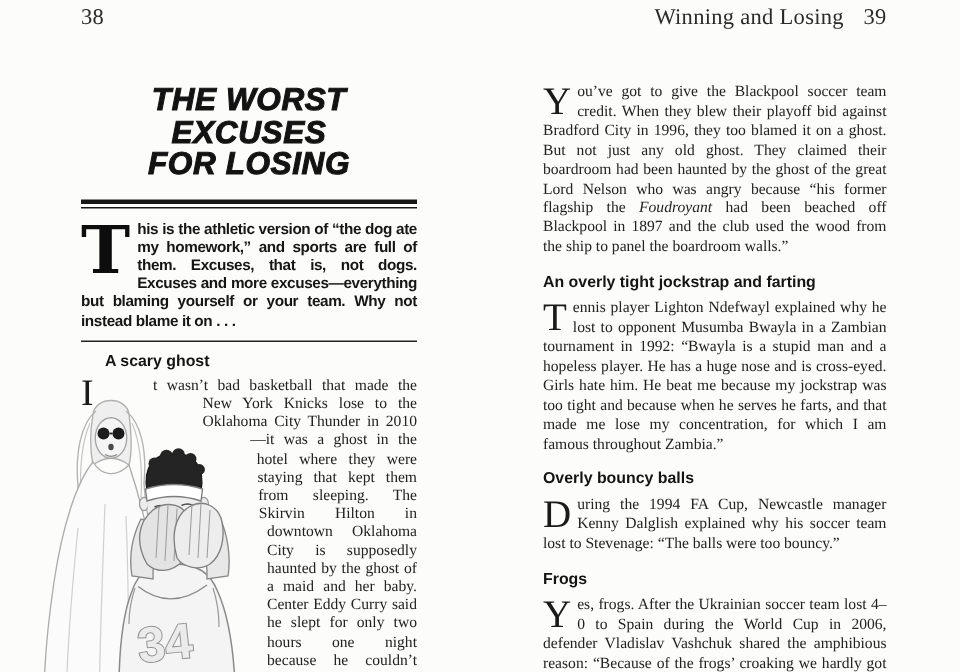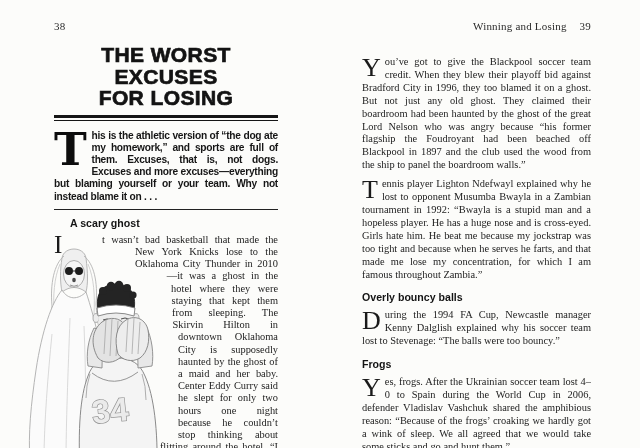--- a/index.html
+++ b/index.html
@@ -1,38 +1,38 @@
 <!DOCTYPE html>
 <html><head>
 <meta charset="utf-8">
 <style>
   html,body{margin:0;padding:0;}
   body{width:640px;height:448px;background:#fbfbf9;font-family:"Liberation Serif",serif;color:#1e1e1e;overflow:hidden;}
   .spread{position:relative;width:640px;height:448px;background:#fcfcfa;}
   .page-left{position:absolute;left:54px;top:0;width:224px;height:448px;box-sizing:border-box;padding-top:44px;}
   .page-right{position:absolute;left:362px;top:0;width:229px;height:388px;box-sizing:border-box;padding-top:50px;}
-  .running-head{position:absolute;top:20px;font-size:11px;letter-spacing:.2px;color:#2a2a2a;display:flex;gap:13px;white-space:nowrap;}
+  .running-head{position:absolute;top:4px;font-size:15px;letter-spacing:.2px;color:#2a2a2a;display:flex;gap:13px;white-space:nowrap;}
   .running-head.left{left:0;}
   .running-head.right{right:0;}
-  .chapter-title{font-family:"Liberation Sans",sans-serif;font-weight:bold;font-size:21px;line-height:21.5px;text-align:center;letter-spacing:.4px;color:#131313;-webkit-text-stroke:.7px #131313;margin:0;}
+  .chapter-title{font-family:"Liberation Sans",sans-serif;font-weight:bold;font-size:21px;line-height:21.5px;text-align:center;letter-spacing:.4px;color:#131313;-webkit-text-stroke:.7px #131313;margin:12px;font-style:italic;}
   .double-rule{height:2px;border-top:3px solid #161616;border-bottom:1.5px solid #161616;margin-top:6px;}
   .intro{font-family:"Liberation Sans",sans-serif;font-weight:bold;font-size:10.2px;line-height:12.2px;letter-spacing:-.25px;text-align:justify;color:#161616;margin:9px 0 0;}
   .intro-dropcap{float:left;font-family:"DejaVu Serif",serif;font-weight:bold;font-size:44px;line-height:35px;margin:2px 5px 0 0;color:#0d0d0d;}
   .thin-rule{border-top:1.3px solid #222;margin:6px 0 0;}
   .sec-head{font-family:"Liberation Sans",sans-serif;font-weight:bold;font-size:10.6px;line-height:11px;color:#141414;margin:8px 16px 0;}
   .page-right .sec-head{margin:11px 0 0;}
   .bodypar{font-size:10.4px;line-height:12.2px;text-align:justify;margin:5px 0 0;color:#222;}
   .page-right .bodypar{line-height:12.9px;margin:6px 0 0;}
   .dropcap2{float:left;font-family:"Liberation Serif",serif;font-size:26px;line-height:22px;margin:1px 4px 0 0;color:#1a1a1a;}
   .illu-float{float:left;width:160px;height:238px;margin-left:-36px;position:relative;
     shape-outside:polygon(36px 0px,45px 0px,45px 20px,78px 20px,78px 46px,108px 46px,114px 58px,116px 108px,126px 112px,136px 122px,146px 134px,150px 158px,150px 180px,138px 192px,124px 200px,36px 208px);
     shape-margin:3px;}
   .illu-dropcap{position:absolute;left:36px;top:-1px;font-family:"Liberation Serif",serif;font-size:25px;line-height:24px;color:#1a1a1a;}
   .illu-svg{position:absolute;left:0;top:0;}
-  .ital{}
+  .ital{font-style:italic;}
 </style>
 </head>
 <body>
 
 <div class="spread">
 
   <div class="page-left">
     <div class="running-head left">
       <span>38</span>
     </div>
@@ -107,20 +107,21 @@
   <div class="page-right">
     <div class="running-head right">
       <span>Winning and Losing</span>
       <span>39</span>
     </div>
 
     <p class="bodypar">
       <span class="dropcap2">Y</span><span>ou’ve got to give the Blackpool soccer team credit. When they blew their playoff bid against Bradford City in 1996, they too blamed it on a ghost. But not just any old ghost. They claimed their boardroom had been haunted by the ghost of the great Lord Nelson who was angry because “his former flagship the </span><span class="ital">Foudroyant</span><span> had been beached off Blackpool in 1897 and the club used the wood from the ship to panel the boardroom walls.”</span>
     </p>
 
+    <h3 class="sec-head">An overly tight jockstrap and farting</h3>
     <p class="bodypar">
       <span class="dropcap2">T</span><span>ennis player Lighton Ndefwayl explained why he lost to opponent Musumba Bwayla in a Zambian tournament in 1992: “Bwayla is a stupid man and a hopeless player. He has a huge nose and is cross-eyed. Girls hate him. He beat me because my jockstrap was too tight and because when he serves he farts, and that made me lose my concentration, for which I am famous throughout Zambia.”</span>
     </p>
 
     <h3 class="sec-head">Overly bouncy balls</h3>
     <p class="bodypar">
       <span class="dropcap2">D</span><span>uring the 1994 FA Cup, Newcastle manager Kenny Dalglish explained why his soccer team lost to Stevenage: “The balls were too bouncy.”</span>
     </p>
 
     <h3 class="sec-head">Frogs</h3>

